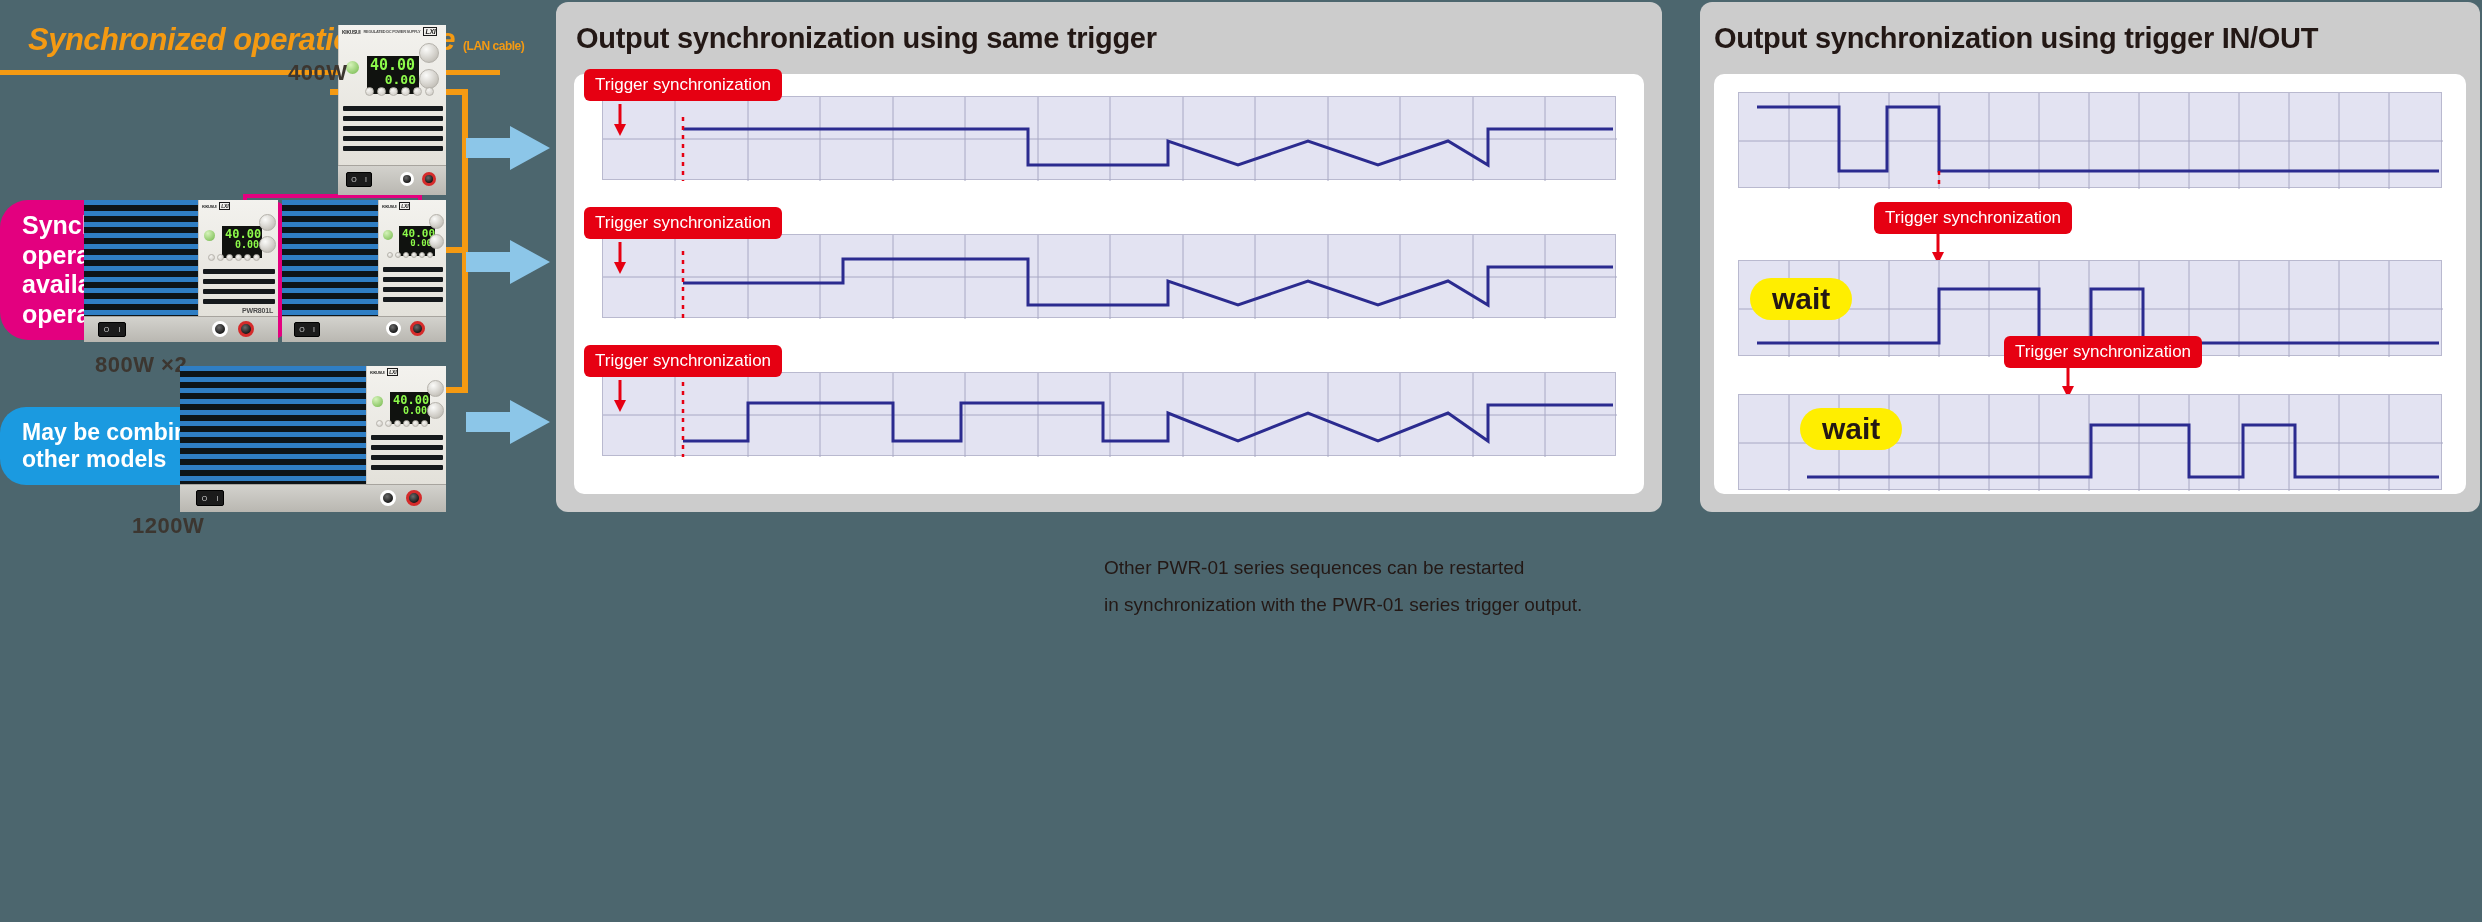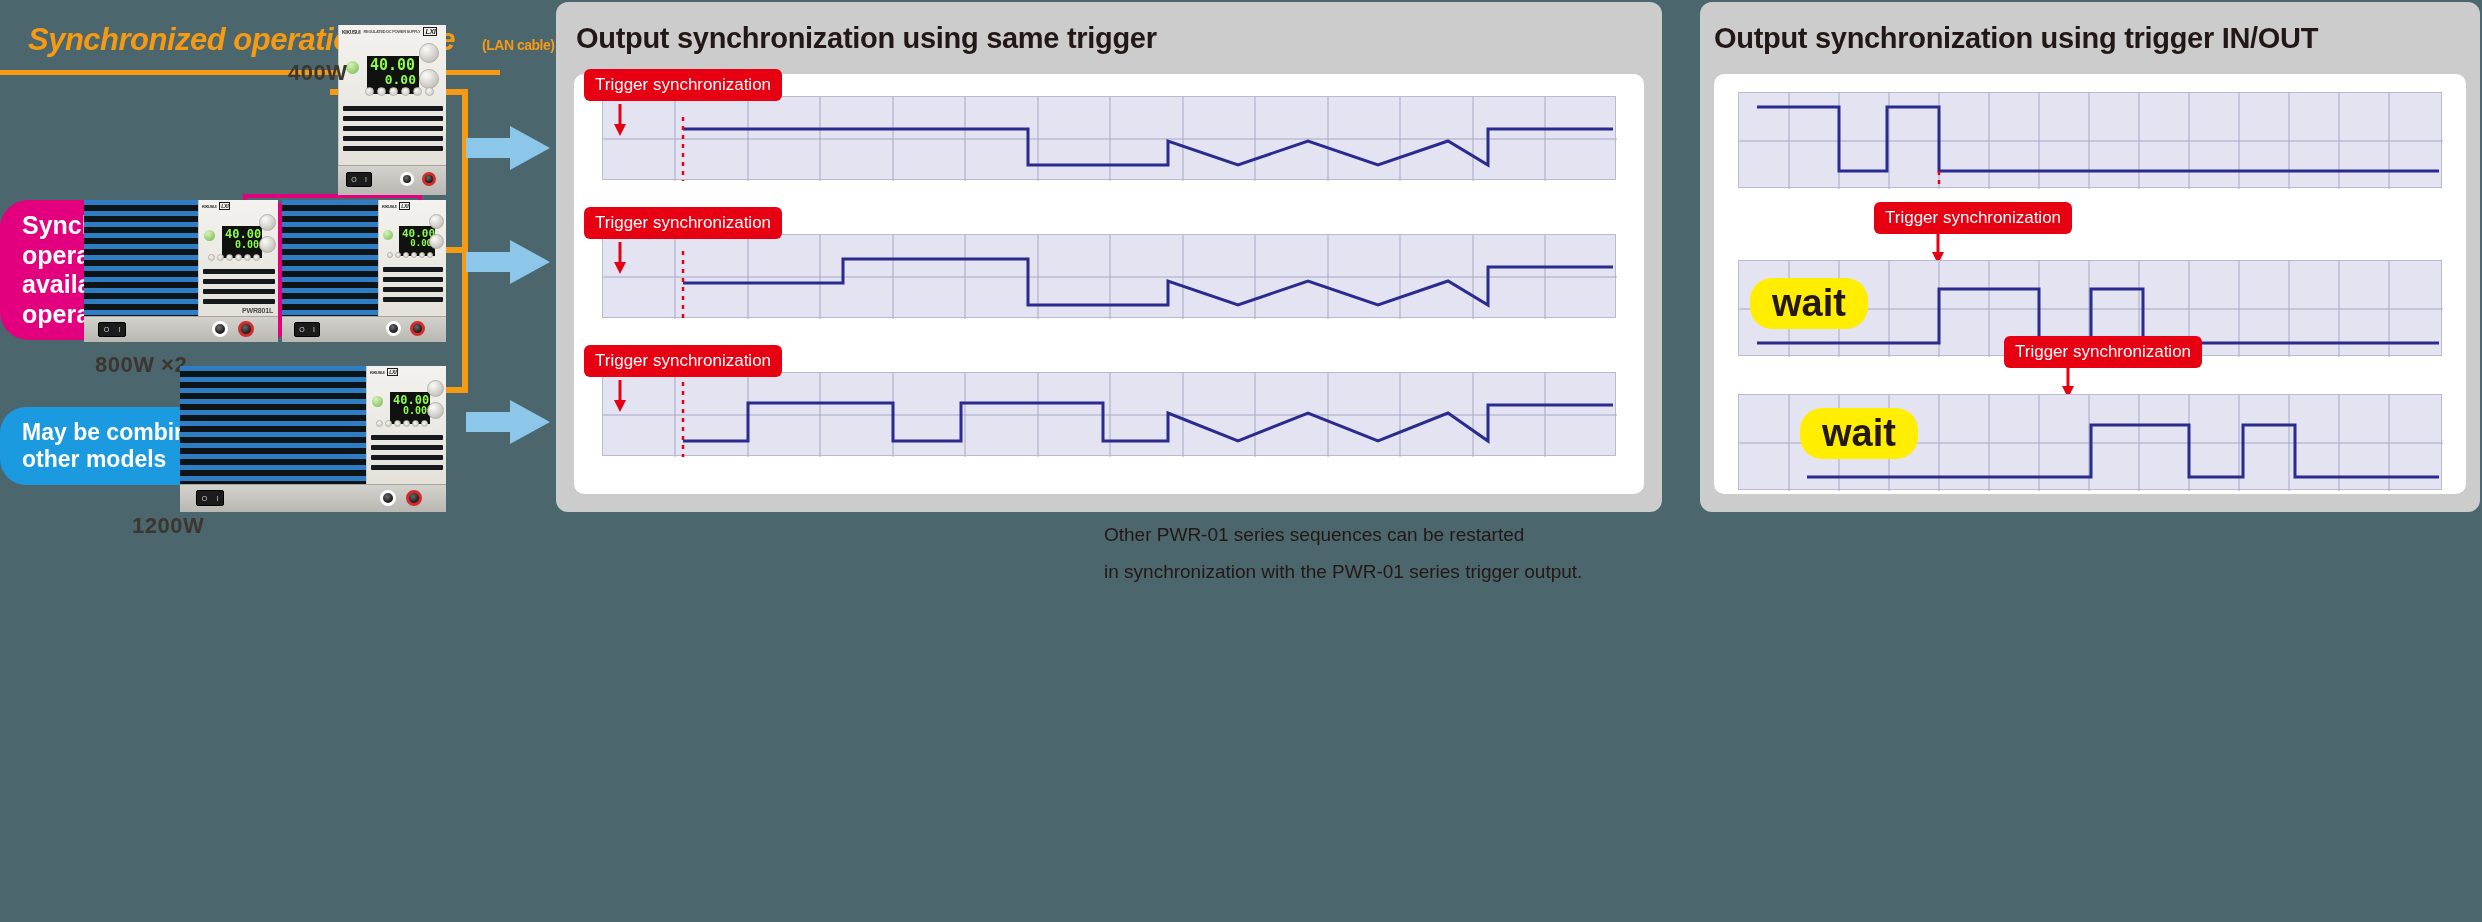--- a/index.html
+++ b/index.html
@@ -12,21 +12,21 @@
   #root { position: relative; width: 2482px; height: 922px; }
 
   
   #left-panel { position: absolute; left: 0; top: 0; width: 880px; height: 922px; }
 
   .hdr-title {
     position: absolute; left: 28px; top: 22px;
     font-size: 31px; font-weight: bold; font-style: italic;
     color: #f59a12; letter-spacing: -0.5px; white-space: nowrap;
   }
-  .hdr-title .sub { font-size: 14px; font-style: normal; margin-left: 19px; }
+  .hdr-title .sub { font-size: 12px; font-style: normal; }
   .hdr-rule {
     position: absolute; left: 0px; top: 70px; width: 500px; height: 5px;
     background: #f59a12;
   }
 
   .callout {
     position: absolute;
     color: #fff; font-weight: bold; font-size: 25px;
     line-height: 1.18; padding: 11px 22px;
     border-radius: 28px; white-space: pre-line;
@@ -133,21 +133,21 @@
   .graph { position: absolute; background: #e3e3f2; border: 1px solid #b9b9cf; }
   .graph svg { display: block; }
 
   .tag-red {
     position: absolute; background: #e60012; color: #fff;
     font-size: 17px; border-radius: 6px; padding: 6px 11px;
     white-space: nowrap; z-index: 5;
   }
   .tag-wait {
     position: absolute; background: #ffee00; color: #231815;
-    font-size: 38px; font-weight: bold; border-radius: 22px;
+    font-size: 30px; font-weight: bold; border-radius: 22px;
     padding: 4px 22px; white-space: nowrap; z-index: 5;
   }
 
   .caption {
     position: absolute; color: #231815; font-size: 19px;
     line-height: 1.95; white-space: pre-line;
   }
 </style>
 </head>
 <body>
@@ -525,16 +525,16 @@
             <line x1="0" y1="48" x2="704" y2="48"></line>
           </g>
           <polyline fill="none" stroke="#2b2b8f" stroke-width="3" points="68,82 352,82 352,30 450,30 450,82 504,82 504,30 556,30 556,82 700,82"></polyline>
         </svg>
       </div>
       <div class="tag-wait" style="left:86px; top:334px;">wait</div>
 
     </div>
   </div>
 
-  <div class="caption" style="left:1104px; top:516px; width:760px;">Other PWR-01 series sequences can be restarted
+  <div class="caption" style="left:1104px; top:549px; width:760px;">Other PWR-01 series sequences can be restarted
 in synchronization with the PWR-01 series trigger output.</div>
 
 </div>
 
 </body></html>

